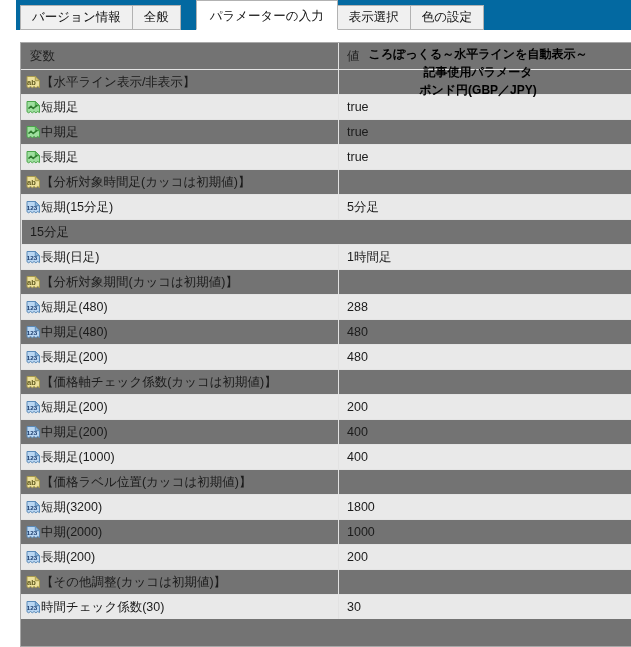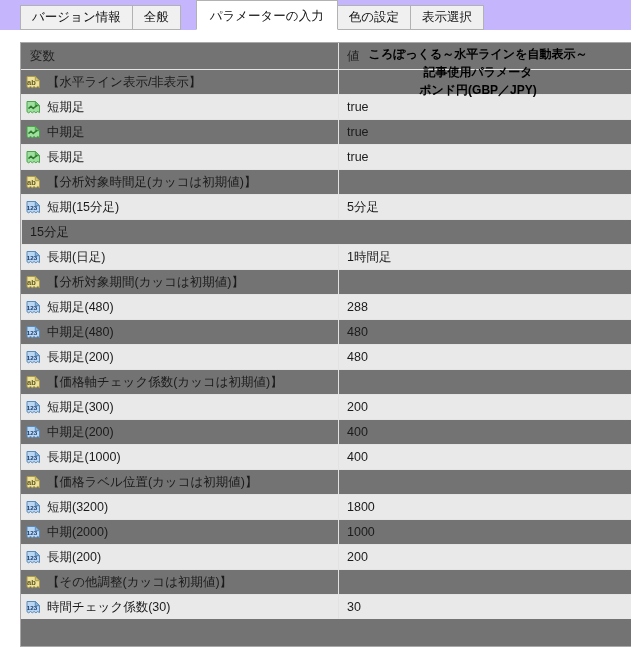--- a/index.html
+++ b/index.html
@@ -6,23 +6,23 @@
   body {
     width:631px; height:647px; position:relative; overflow:hidden;
     background:#ffffff;
     font-family:"Liberation Sans","DejaVu Sans",sans-serif;
     color:#1b1b1b;
     -webkit-font-smoothing:antialiased;
   }
 
   
   .tabbar {
-    position:absolute; top:0; left:0; right:0; height:30px;
-    display:flex; align-items:flex-end; padding-left:20px;
-    background:#c4b5fd;
+    position:absolute; top:0; left:16px; right:0; height:30px;
+    display:flex; align-items:flex-end; padding-left:4px;
+    background:#0369a1;
   }
   .tab {
     background:#f0f0f0;
     border:1px solid #b2b2b2;
     padding:4px 11px 5px 11px;
     font-size:12.5px; line-height:14px; color:#111;
     margin-right:-1px;
     box-sizing:border-box;
     white-space:nowrap;
     cursor:default;
@@ -47,21 +47,21 @@
   .thead { display:flex; height:26px; }
   .th { display:flex; align-items:center; box-sizing:border-box; color:#222; }
   .th-name  { width:317px; padding-left:9px; }
   .th-value { flex:1; padding-left:8px; border-left:1px solid #e2e2e2; }
 
   .tbody { }
   .trow { display:flex; height:25px; box-sizing:border-box; border-top:1px solid #e4e4e4; }
   .trow:nth-child(even) { background:#e9e9e9; }
   .cell-name {
     width:317px; box-sizing:border-box;
-    display:flex; align-items:center; gap:6px;
+    display:flex; align-items:center; 
     padding-left:4px; overflow:hidden; white-space:nowrap;
   }
   .cell-value {
     flex:1; box-sizing:border-box;
     display:flex; align-items:center;
     padding-left:8px; border-left:1px solid #e2e2e2;
     overflow:hidden; white-space:nowrap;
   }
   .param-icon { flex:0 0 auto; display:block; }
 
@@ -75,22 +75,22 @@
   }
   .annotation div { white-space:nowrap; }
 </style>
 </head>
 <body>
 
 <div class="tabbar">
     <div class="tab">バージョン情報</div>
     <div class="tab">全般</div>
     <div class="tab active">パラメーターの入力</div>
+    <div class="tab">表示選択</div>
     <div class="tab">色の設定</div>
-    <div class="tab">表示選択</div>
   </div>
 
 <div class="param-table">
   <div class="thead">
     <div class="th th-name">変数</div>
     <div class="th th-value">値</div>
   </div>
   <div class="tbody">
   <div class="trow">
     <div class="cell-name">
@@ -282,21 +282,21 @@
   </div>
 
   <div class="trow">
     <div class="cell-name">
 
       <svg class="param-icon icon-number" width="16" height="15" viewBox="0 0 16 15">
         <path d="M2 1.5 H10.3 L14.5 5.7 V12.6 L12.7 11.5 L10.9 12.8 L9.1 11.5 L7.3 12.8 L5.5 11.5 L3.7 12.8 L2 11.8 Z" fill="#b9d6f2" stroke="#5a8ab8" stroke-width="1"></path>
         <path d="M10.3 1.5 L14.5 5.7 H10.3 Z" fill="#8fb8dc" stroke="#5a8ab8" stroke-width="1"></path>
         <text x="7" y="9.9" font-size="6.2" font-weight="bold" fill="#1a3a6b" text-anchor="middle" font-family="'Liberation Sans',sans-serif">123</text>
       </svg>
-      <span class="name-label">短期足(300)</span>
+      <span class="name-label">短期足(200)</span>
     </div>
     <div class="cell-value">
       <span>200</span>
     </div>
   </div>
 
   <div class="trow">
     <div class="cell-name">
 
       <svg class="param-icon icon-number" width="16" height="15" viewBox="0 0 16 15">

